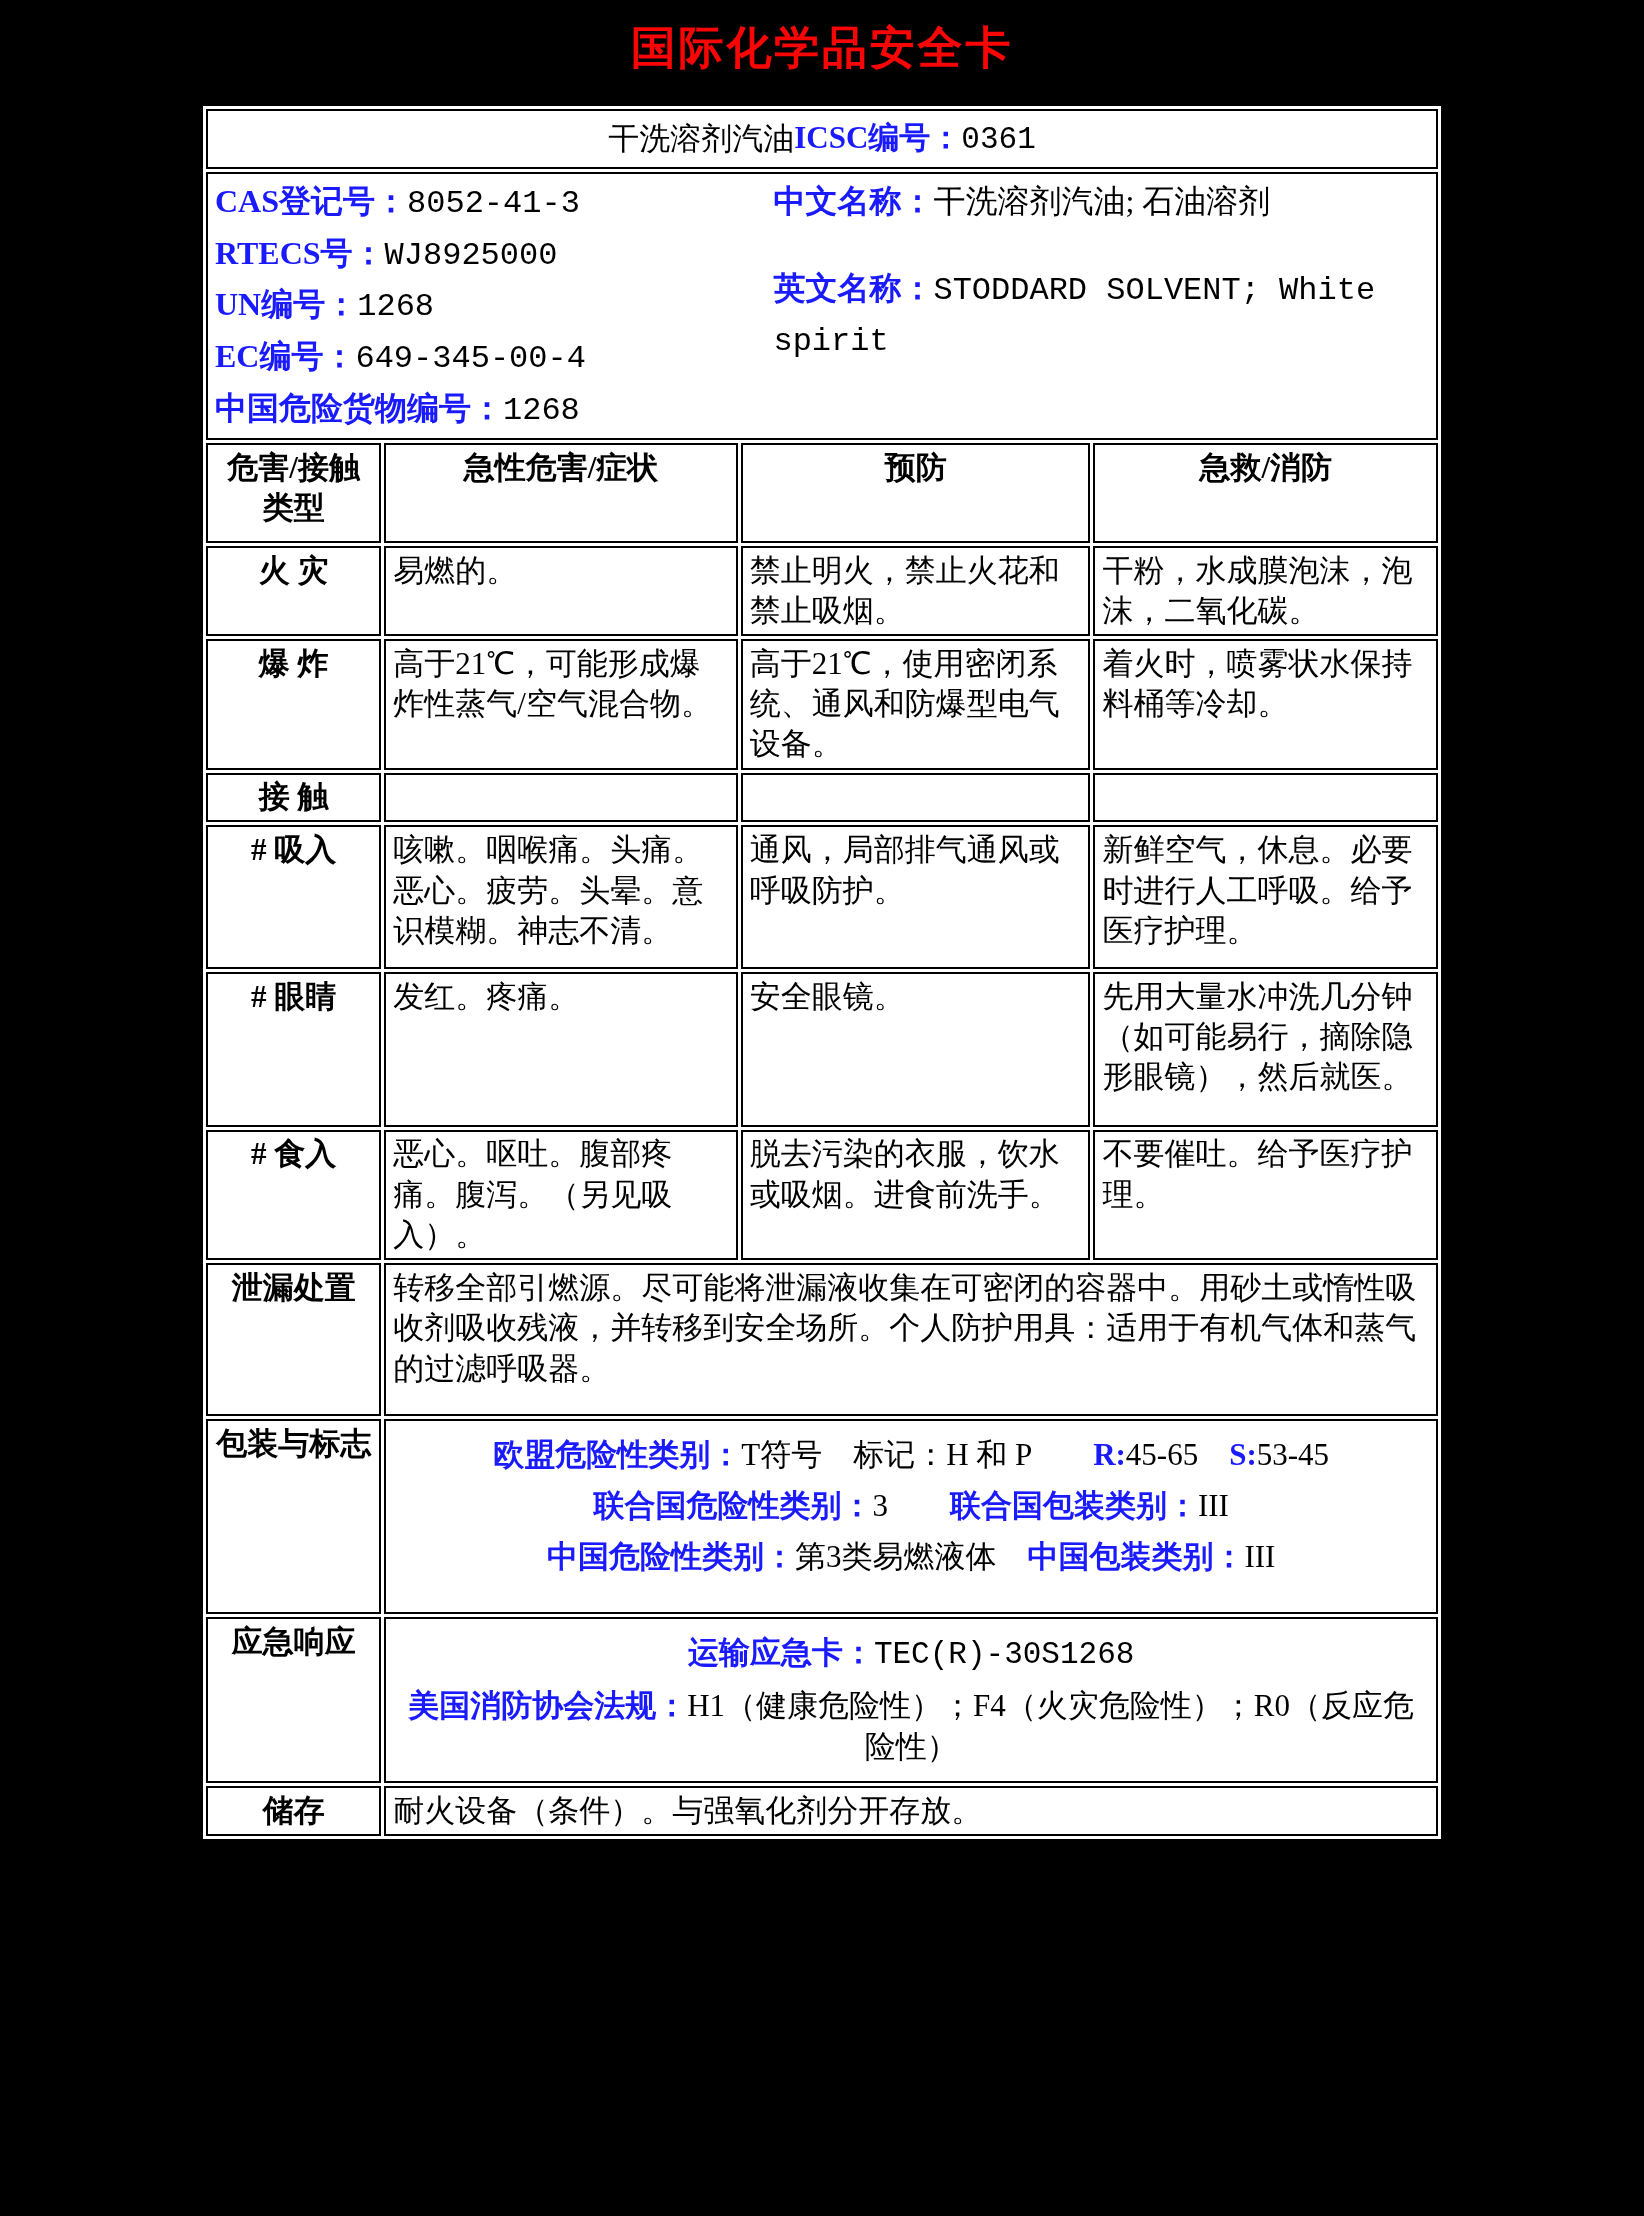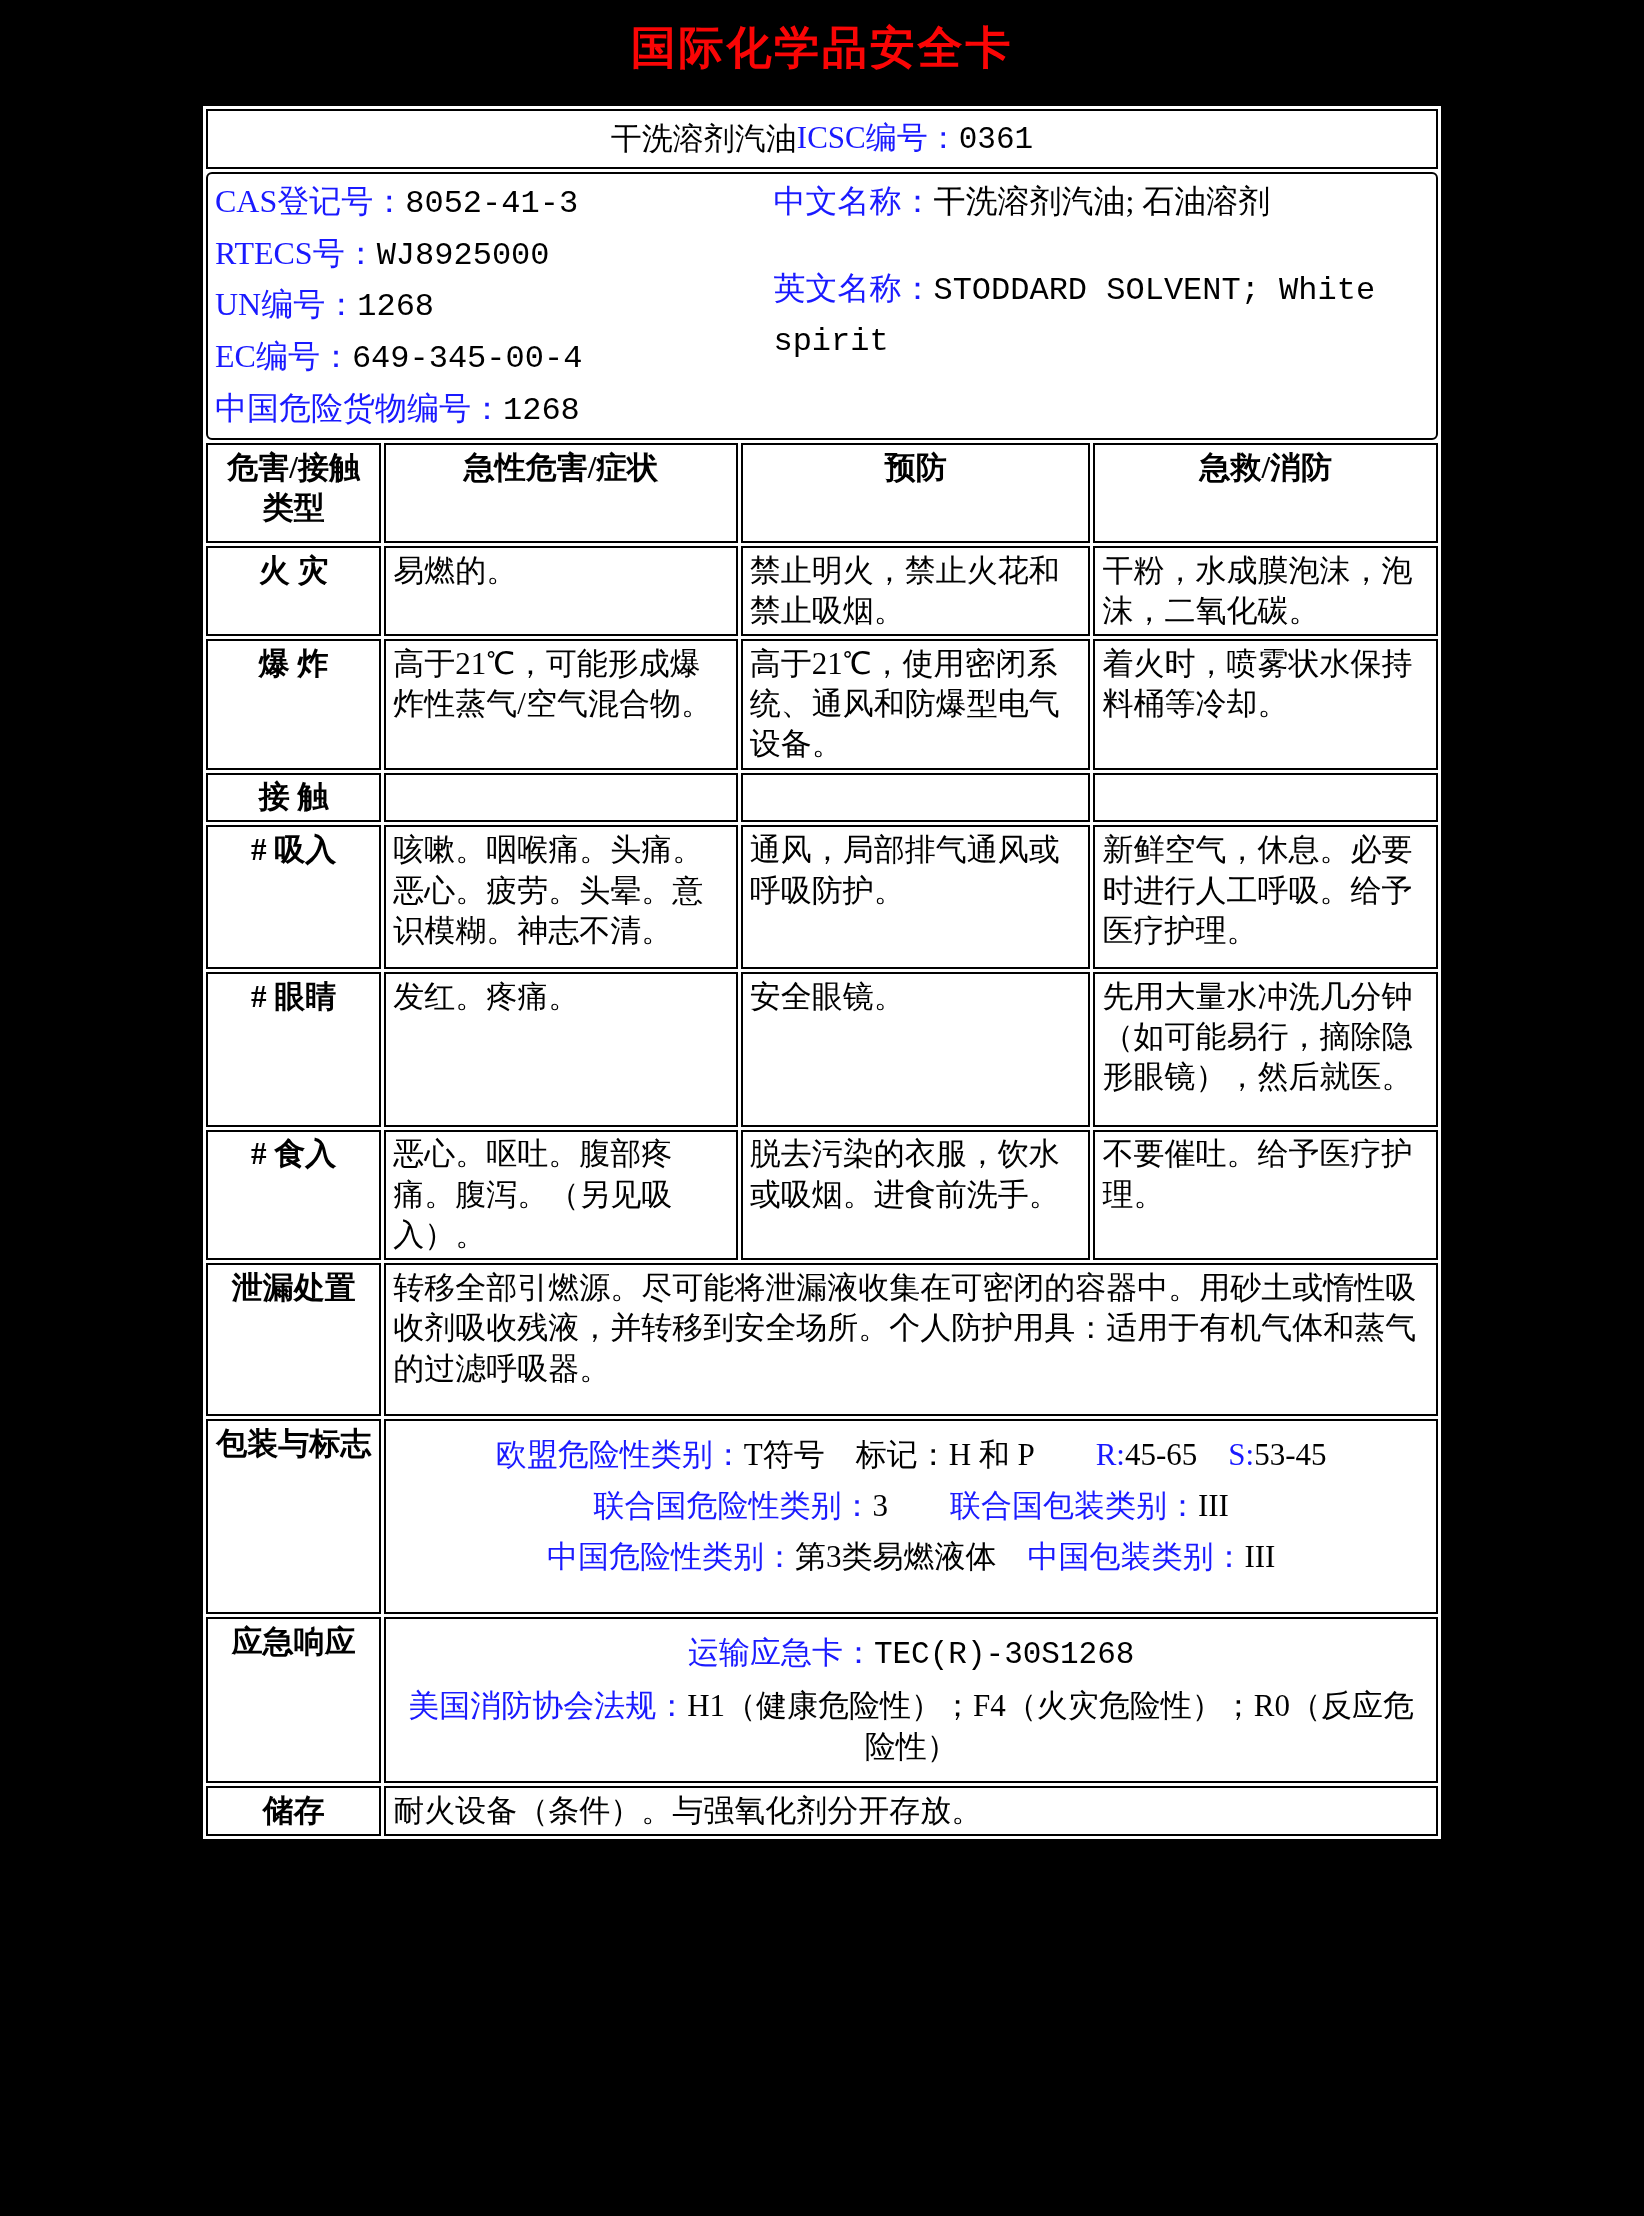--- a/index.html
+++ b/index.html
@@ -39,40 +39,39 @@
     border: 2.1px solid #000000;
     padding: 2.8px 7px;
     vertical-align: top;
     font-size: 31px;
     line-height: 1.3;
     color: #000000;
     word-break: break-word;
   }
   .lbl {
     color: #1a1aff;
-    font-weight: normal;
+    font-weight: bold;
   }
   .mono {
     font-family: "Liberation Mono", monospace;
   }
   
   .namebox {
     vertical-align: middle;
   }
   .nb {
     display: flex;
     justify-content: center;
     align-items: center;
     min-height: 50px;
     padding: 0 5.6px;
   }
   
   .idbox {
     height: 247px;
-    border-radius: 6px;
   }
   .id-flex {
     display: flex;
     width: 100%;
   }
   .id-left { width: 46%; }
   .id-right { width: 54%; }
   .id-line {
     font-size: 32px;
     line-height: 1.5;

